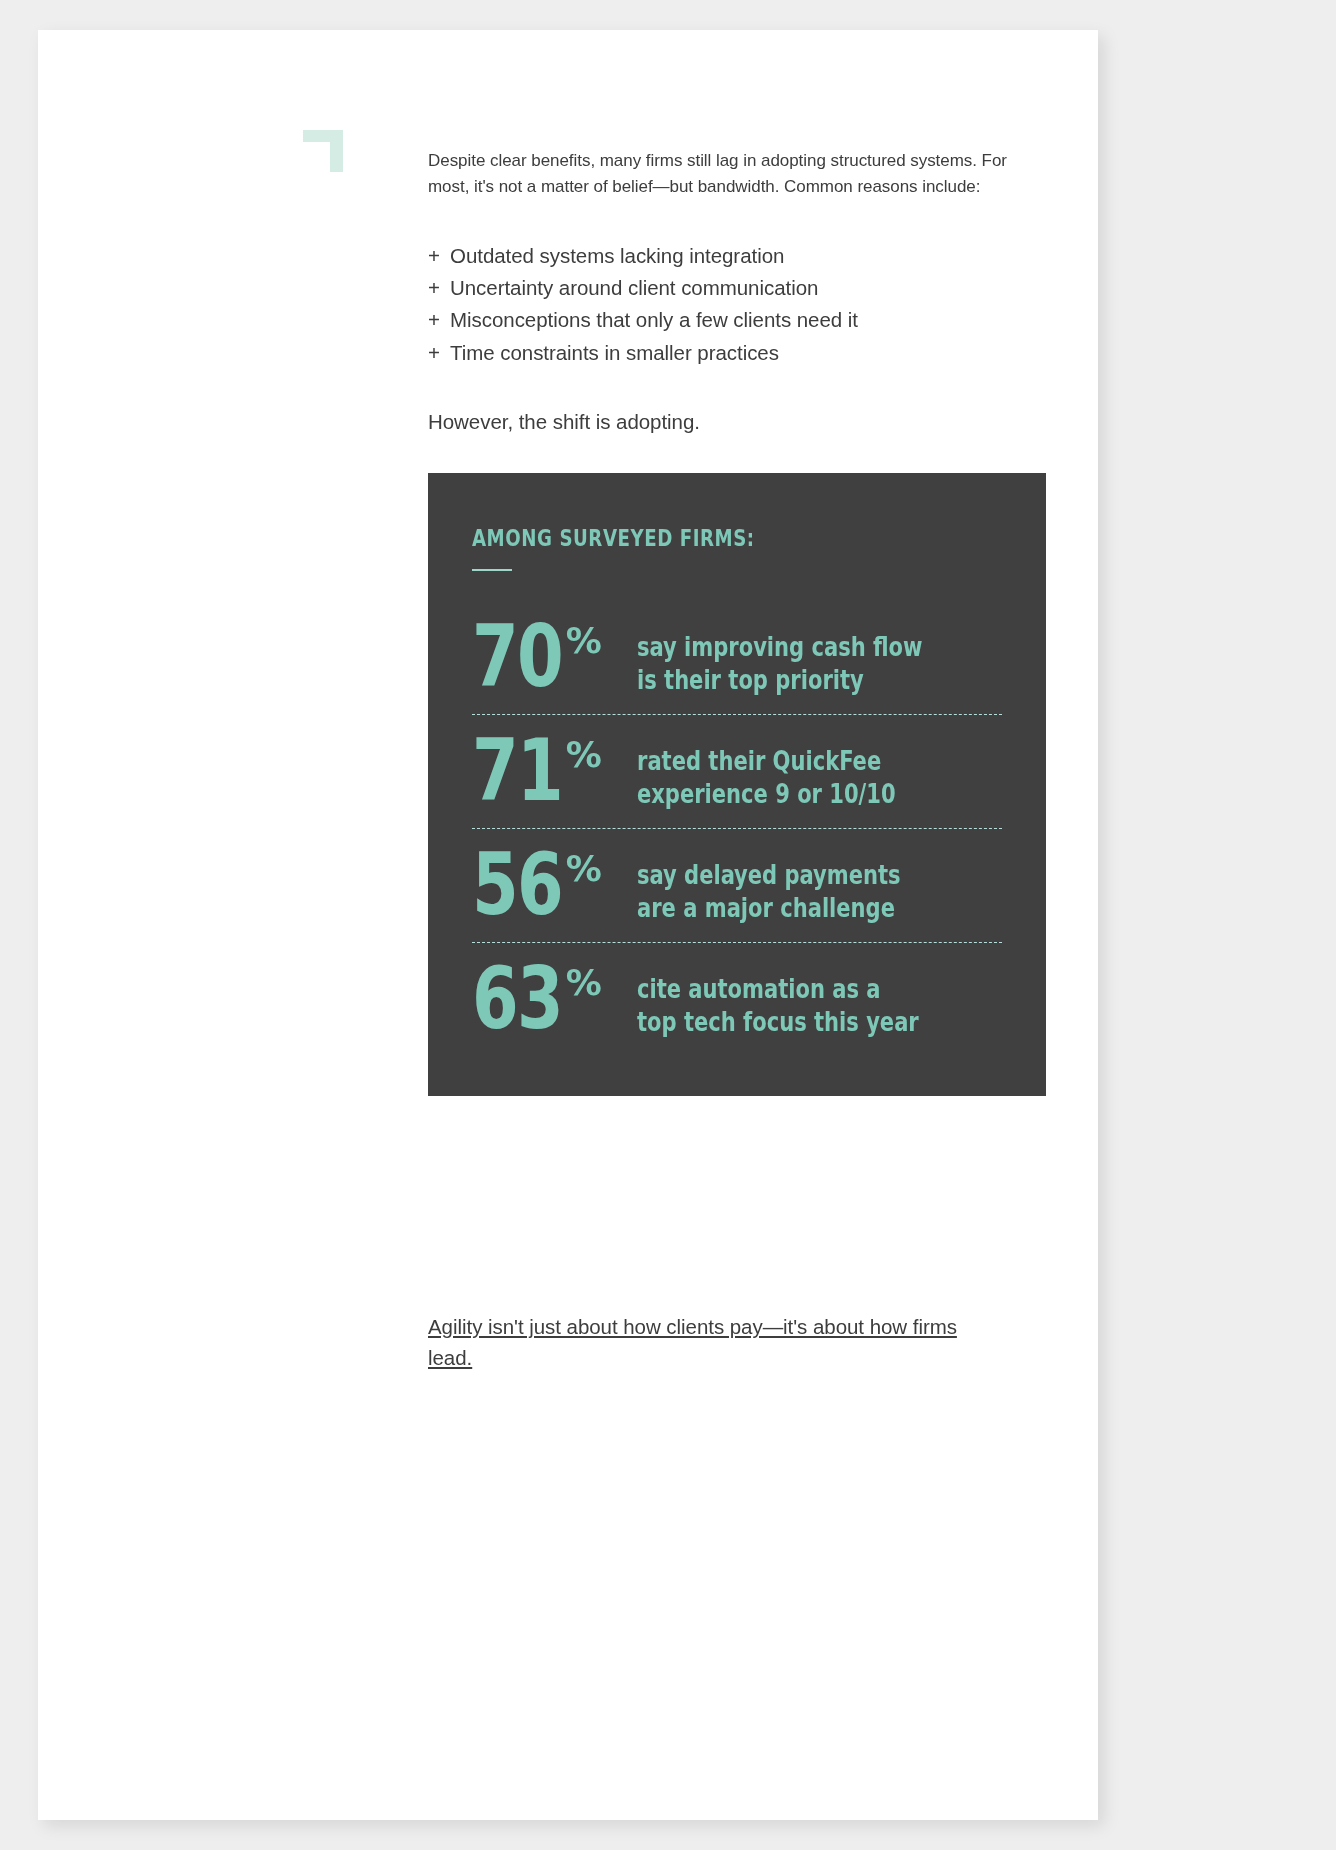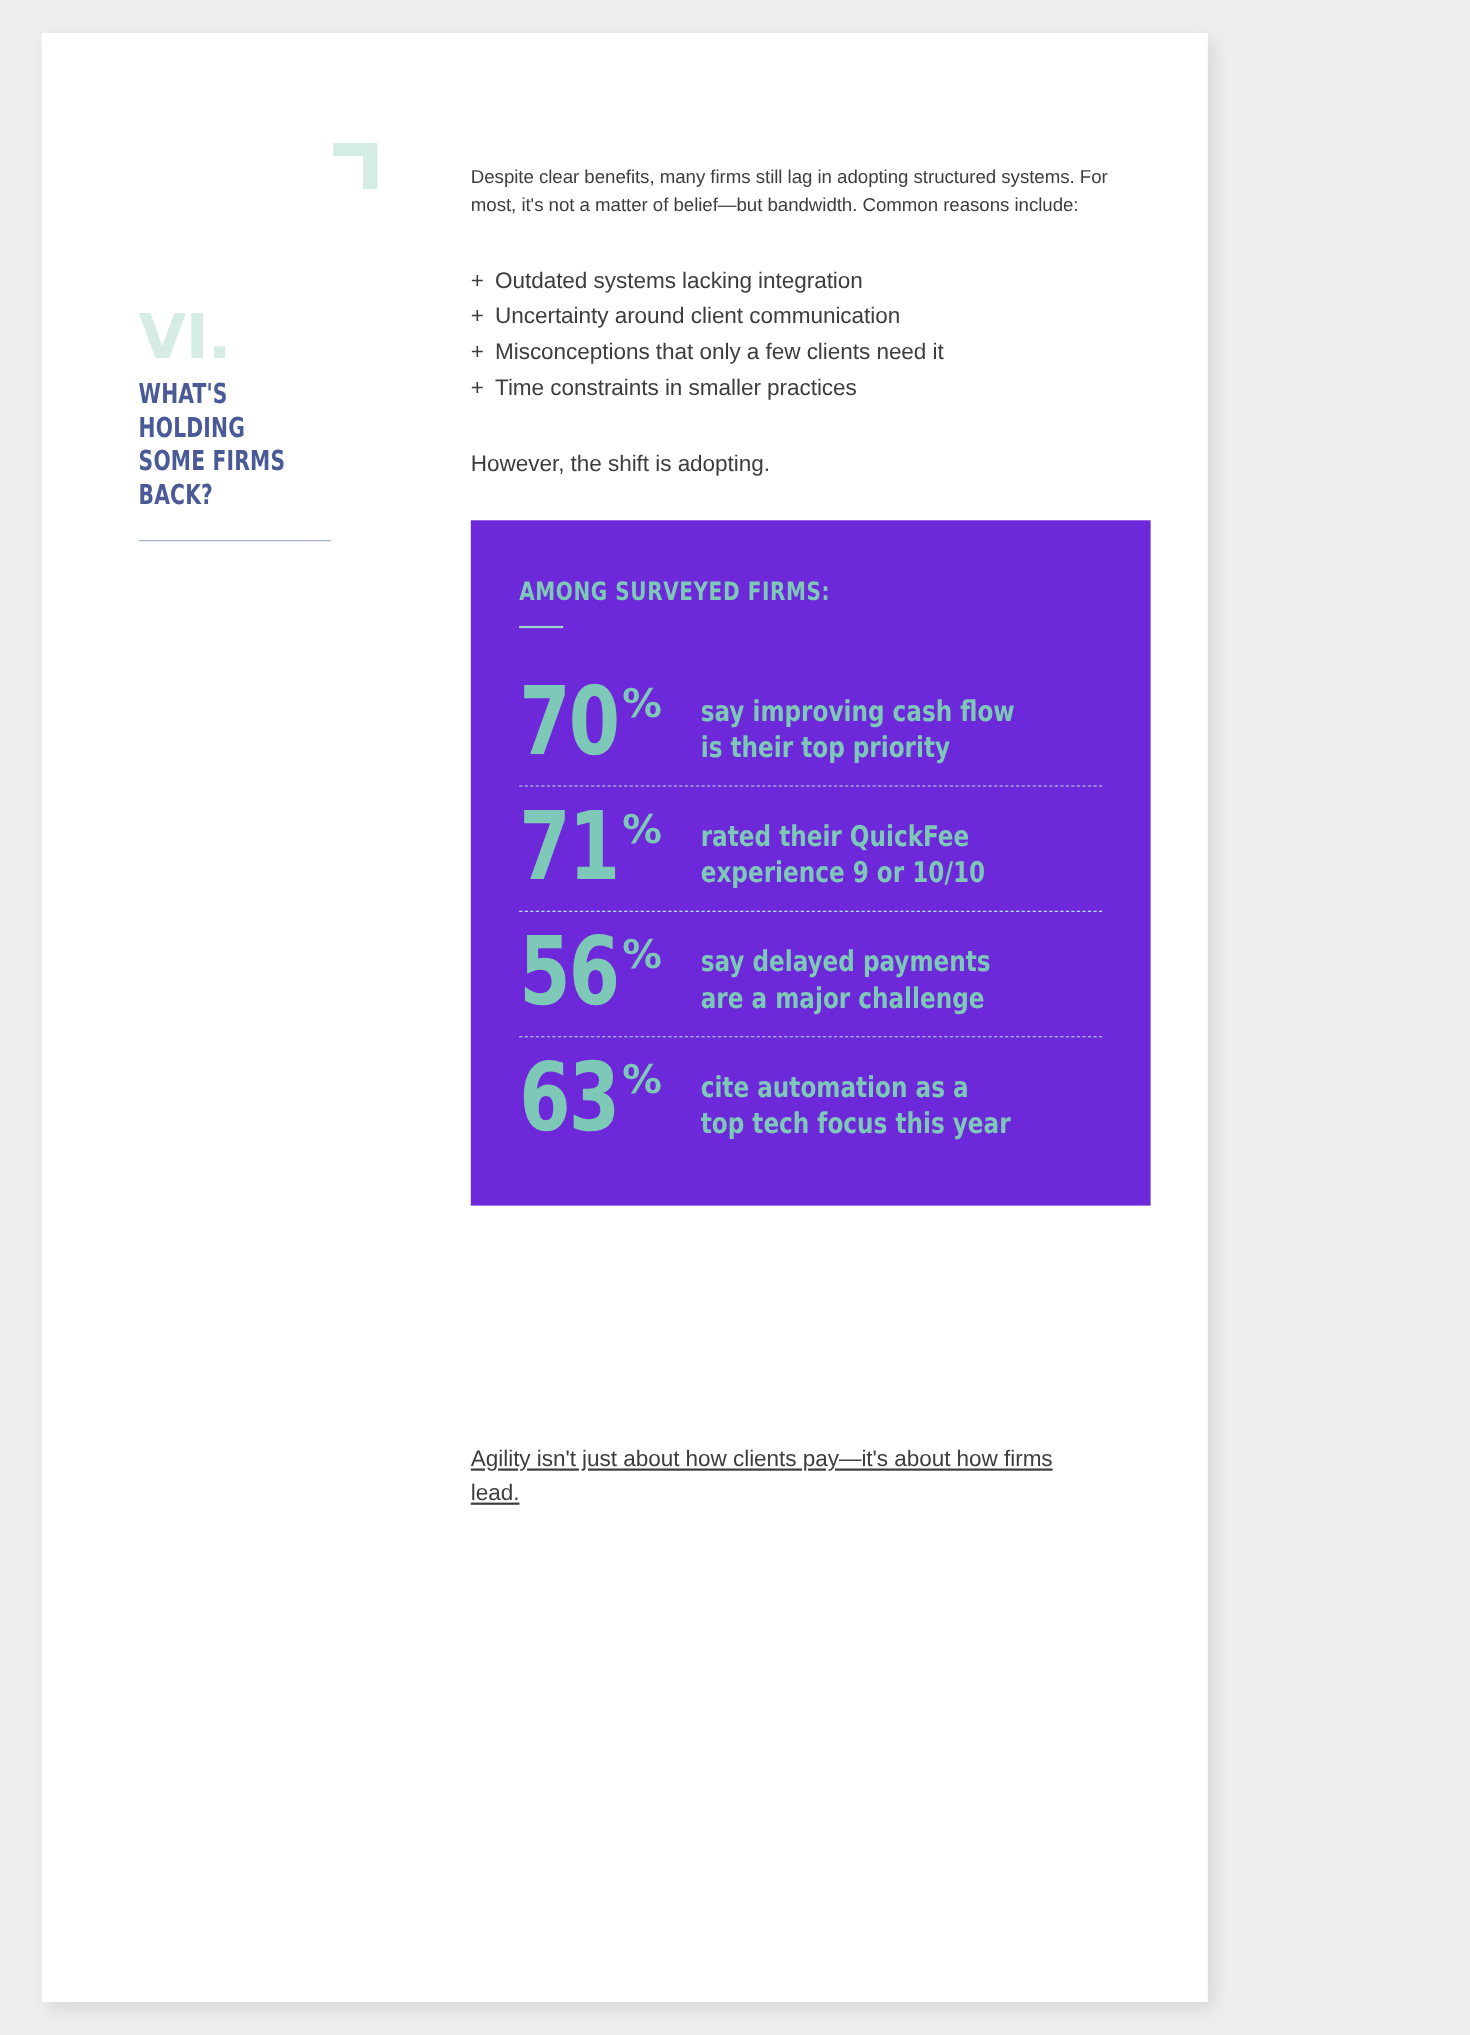--- a/index.html
+++ b/index.html
@@ -116,21 +116,21 @@
     color: #3d3d3d;
     letter-spacing: -0.05px;
   }
 
   
   .stat-panel {
     position: absolute;
     left: 390px;
     top: 443px;
     width: 618px;
-    background: #6d28d9;
+    background: #404040;
     padding: 52px 44px 40px 44px;
   }
   .panel-heading {
     font-family: "DejaVu Sans Condensed", "Liberation Sans Narrow", "Liberation Sans", sans-serif;
     font-weight: 700;
     font-size: 23px;
     letter-spacing: 0.6px;
     color: #7ec8b8;
     text-transform: uppercase;
     transform: scaleX(0.88);
@@ -207,27 +207,20 @@
 </head>
 <body>
 
 <div class="page">
 
   <div class="corner-mark">
     <div class="bar-h"></div>
     <div class="bar-v"></div>
   </div>
 
-  <div class="left-rail">
-    <div class="section-numeral">VI.</div>
-    <div class="section-title">WHAT'S HOLDING
-SOME FIRMS
-BACK?</div>
-    <div class="rail-divider"></div>
-  </div>
 
   <div class="content">
     <p class="intro">Despite clear benefits, many firms still lag in adopting structured systems. For most, it's not a matter of belief—but bandwidth. Common reasons include:</p>
 
     <ul class="bullets">
       <li>
         <span class="plus">+</span>
         <span>Outdated systems lacking integration</span>
       </li>
       <li>

